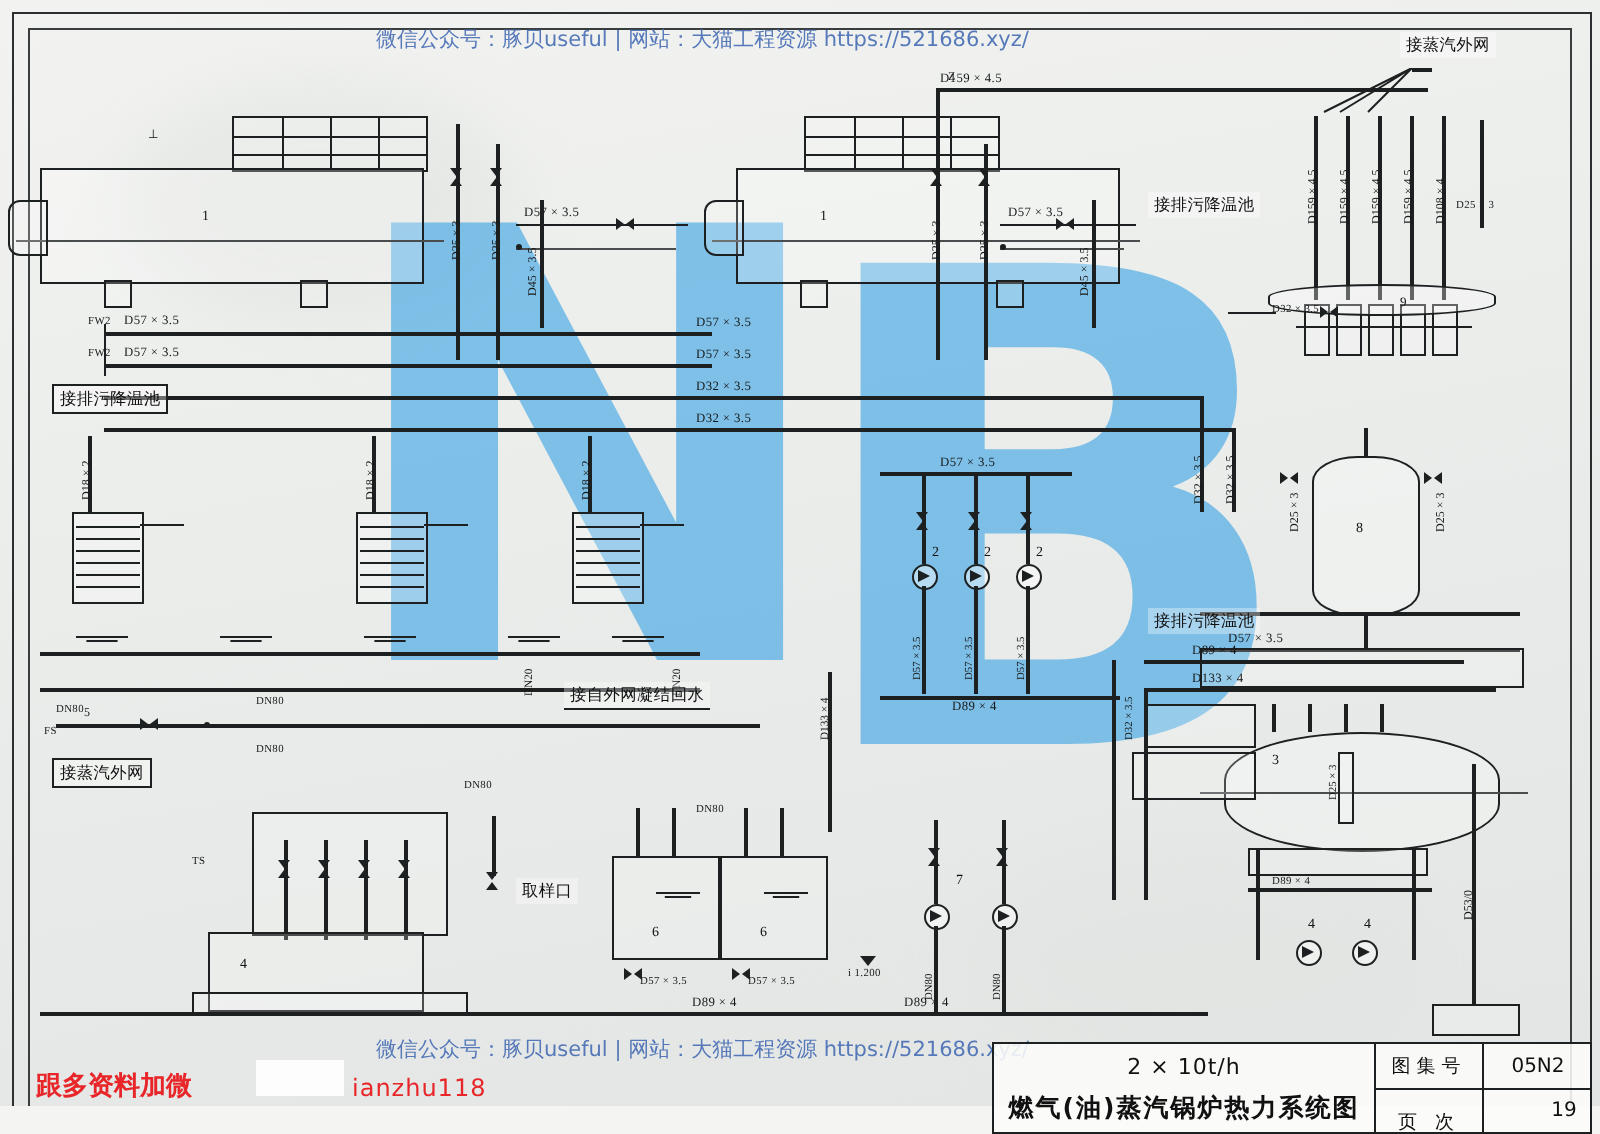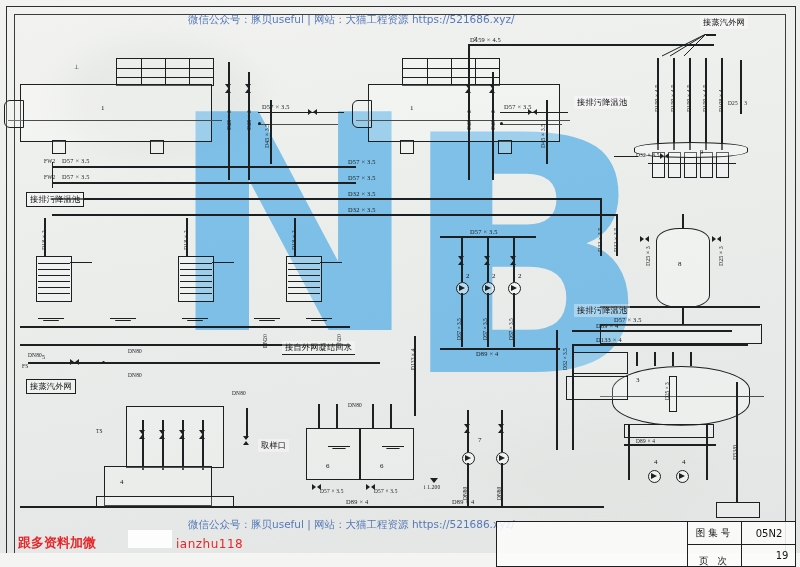--- a/index.html
+++ b/index.html
@@ -410,20 +410,22 @@
   <div class="wm-bottomband"></div>
   <div class="wm-red" style="left:18px;top:534px;">跟多资料加微</div>
   <div class="wm-white" style="left:128px;top:530px;width:44px;height:18px;"></div>
   <div class="wm-red2" style="left:176px;top:537px;">ianzhu118</div>
 
   <div class="tb" style="left:496px;top:521px;width:298px;height:44px;">
     <div class="div" style="left:190px;top:0;width:1.3px;height:44px;"></div>
     <div class="div" style="left:244px;top:0;width:1.3px;height:44px;"></div>
     <div class="div" style="left:190px;top:22px;width:108px;height:1.3px;"></div>
 
+    <div class="cell tb-sub" style="left:0;top:1px;width:190px;height:20px;">2 × 10t/h</div>
+    <div class="cell tb-title" style="left:0;top:21px;width:190px;height:22px;">燃气(油)蒸汽锅炉热力系统图</div>
 
     <div class="cell tb-key" style="left:191px;top:0;width:53px;height:22px;">图集号</div>
     <div class="cell tb-val" style="left:246px;top:0;width:52px;height:22px;">05N2</div>
     <div class="cell tb-key" style="left:191px;top:22px;width:53px;height:34px;">页  次</div>
     <div class="cell tb-val" style="left:259px;top:22px;width:52px;height:22px;">19</div>
   </div>
 
 </div>
 
 </body></html>

